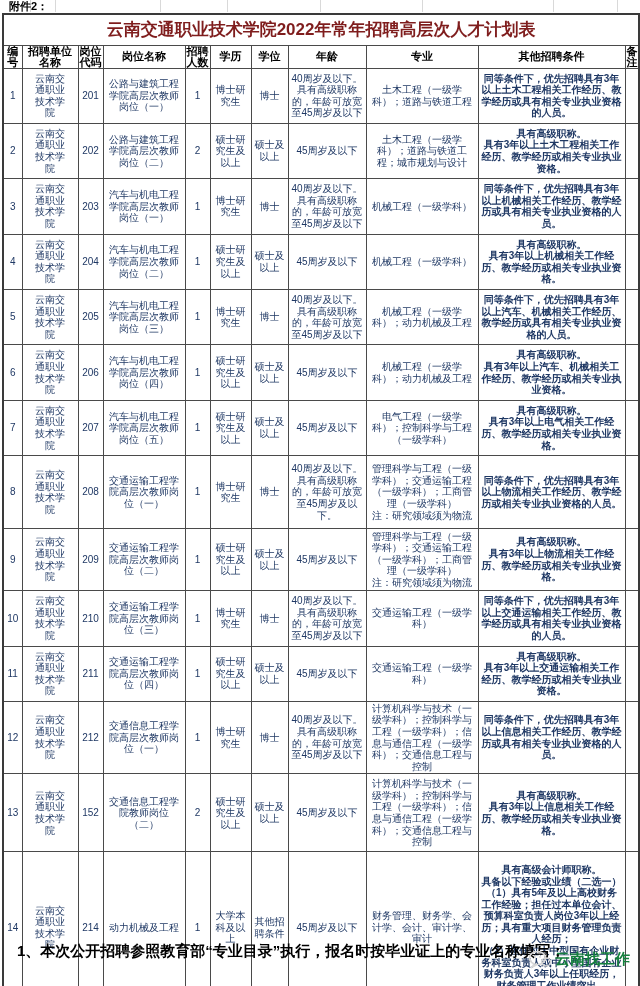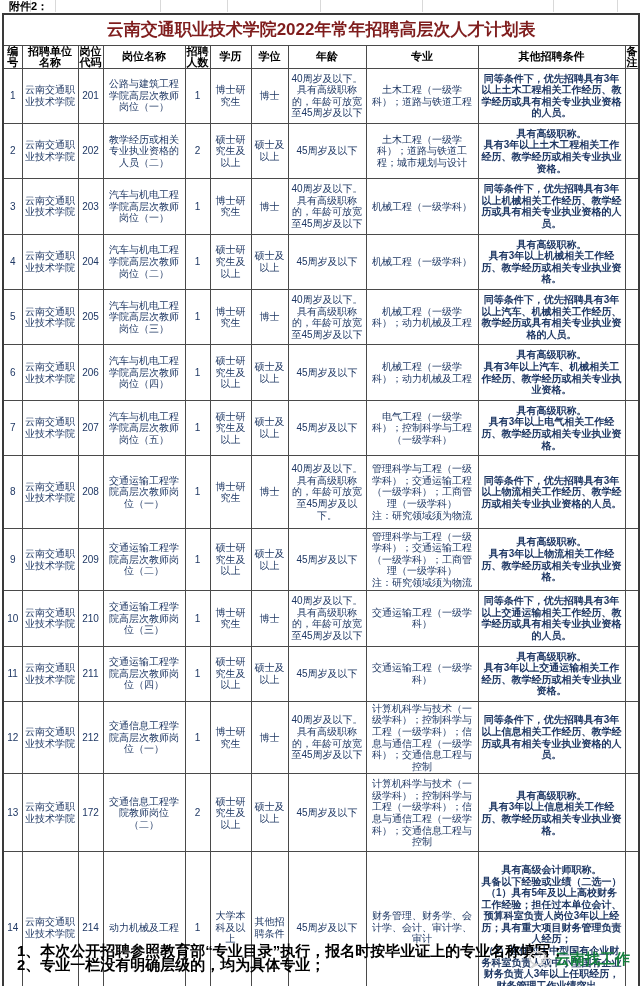--- a/index.html
+++ b/index.html
@@ -32,21 +32,21 @@
     letter-spacing:0px; padding:0 2px;
   }
   thead th.hdr {
     height:20px; font-size:11px; font-weight:bold; color:#000;
     line-height:1.0; padding:0 1px;
   }
   tbody td {
     font-size:10px; line-height:1.16; color:#1F3864;
     padding:1px 2px; white-space:pre-line; word-break:break-all;
   }
-  tbody td.c-unit { padding:1px 2px; }
+  tbody td.c-unit { padding:1px 12px; }
   tbody td.c-cond { padding:4px 3px;font-weight:bold; }
   
   tbody tr:nth-child(1)  td { height:48px; }
   tbody tr:nth-child(2)  td { height:46px; }
   tbody tr:nth-child(3)  td { height:48px; }
   tbody tr:nth-child(4)  td { height:46px; }
   tbody tr:nth-child(5)  td { height:48px; }
   tbody tr:nth-child(6)  td { height:47px; }
   tbody tr:nth-child(7)  td { height:48px; }
   tbody tr:nth-child(8)  td { height:73px; }
@@ -130,21 +130,21 @@
     <td class="c-deg">博士</td>
     <td class="c-age">40周岁及以下。具有高级职称的，年龄可放宽至45周岁及以下</td>
     <td class="c-major">土木工程（一级学科）；道路与铁道工程</td>
     <td class="c-cond">同等条件下，优先招聘具有3年以上土木工程相关工作经历、教学经历或具有相关专业执业资格的人员。</td>
     <td class="c-rem"></td>
   </tr>
       <tr>
     <td class="c-no">2</td>
     <td class="c-unit">云南交通职业技术学院</td>
     <td class="c-code">202</td>
-    <td class="c-post">教学经历或相关专业执业资格的人员（二）</td>
+    <td class="c-post">公路与建筑工程学院高层次教师岗位（二）</td>
     <td class="c-count">2</td>
     <td class="c-edu">硕士研究生及以上</td>
     <td class="c-deg">硕士及以上</td>
     <td class="c-age">45周岁及以下</td>
     <td class="c-major">土木工程（一级学科）；道路与铁道工程；城市规划与设计</td>
     <td class="c-cond">具有高级职称。
 具有3年以上土木工程相关工作经历、教学经历或相关专业执业资格。</td>
     <td class="c-rem"></td>
   </tr>
       <tr>
@@ -280,21 +280,21 @@
     <td class="c-edu">博士研究生</td>
     <td class="c-deg">博士</td>
     <td class="c-age">40周岁及以下。具有高级职称的，年龄可放宽至45周岁及以下</td>
     <td class="c-major">计算机科学与技术（一级学科）；控制科学与工程（一级学科）；信息与通信工程（一级学科）；交通信息工程与控制</td>
     <td class="c-cond">同等条件下，优先招聘具有3年以上信息相关工作经历、教学经历或具有相关专业执业资格的人员。</td>
     <td class="c-rem"></td>
   </tr>
       <tr>
     <td class="c-no">13</td>
     <td class="c-unit">云南交通职业技术学院</td>
-    <td class="c-code">172</td>
+    <td class="c-code">152</td>
     <td class="c-post">交通信息工程学院教师岗位（二）</td>
     <td class="c-count">2</td>
     <td class="c-edu">硕士研究生及以上</td>
     <td class="c-deg">硕士及以上</td>
     <td class="c-age">45周岁及以下</td>
     <td class="c-major">计算机科学与技术（一级学科）；控制科学与工程（一级学科）；信息与通信工程（一级学科）；交通信息工程与控制</td>
     <td class="c-cond">具有高级职称。
 具有3年以上信息相关工作经历、教学经历或相关专业执业资格。</td>
     <td class="c-rem"></td>
   </tr>
@@ -312,21 +312,20 @@
 具备以下经验或业绩（二选一）
 （1）具有5年及以上高校财务工作经验；担任过本单位会计、预算科室负责人岗位3年以上经历；具有重大项目财务管理负责人经历；
 （2）担任过大中型国有企业财务科室负责人或中小型国有企业财务负责人3年以上任职经历，财务管理工作业绩突出。</td>
     <td class="c-rem"></td>
   </tr>
     </tbody>
 </table>
 
 <div class="notes">
   <div>1、本次公开招聘参照教育部“专业目录”执行，报名时按毕业证上的专业名称填写；</div>
-  <div>2、专业一栏没有明确层级的，均为具体专业；</div>
 </div>
 
 <div class="watermark">
   <span>
     <svg width="22" height="18" viewBox="0 0 22 18">
       <ellipse cx="8.5" cy="7" rx="8" ry="6.5" fill="none" stroke="#d7d7d7" stroke-width="1.6"></ellipse>
       <path d="M5 12.5 L3.5 16 L8 13.5" fill="none" stroke="#d7d7d7" stroke-width="1.6"></path>
       <circle cx="6" cy="6" r="1" fill="#d7d7d7"></circle>
       <circle cx="11" cy="6" r="1" fill="#d7d7d7"></circle>
       <ellipse cx="17" cy="11" rx="4.5" ry="4" fill="none" stroke="#d7d7d7" stroke-width="1.4"></ellipse>

